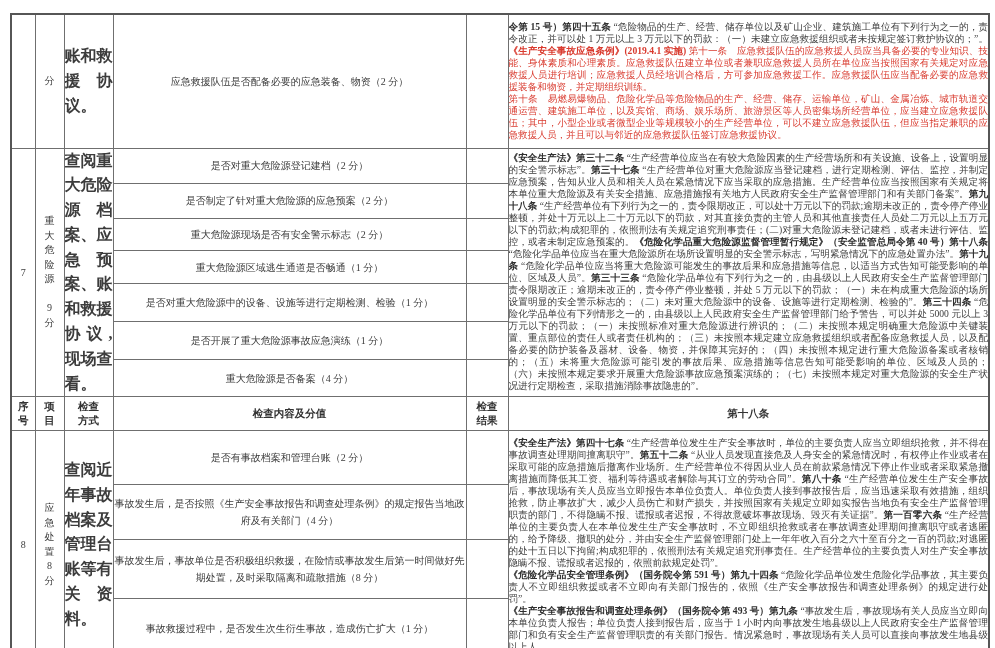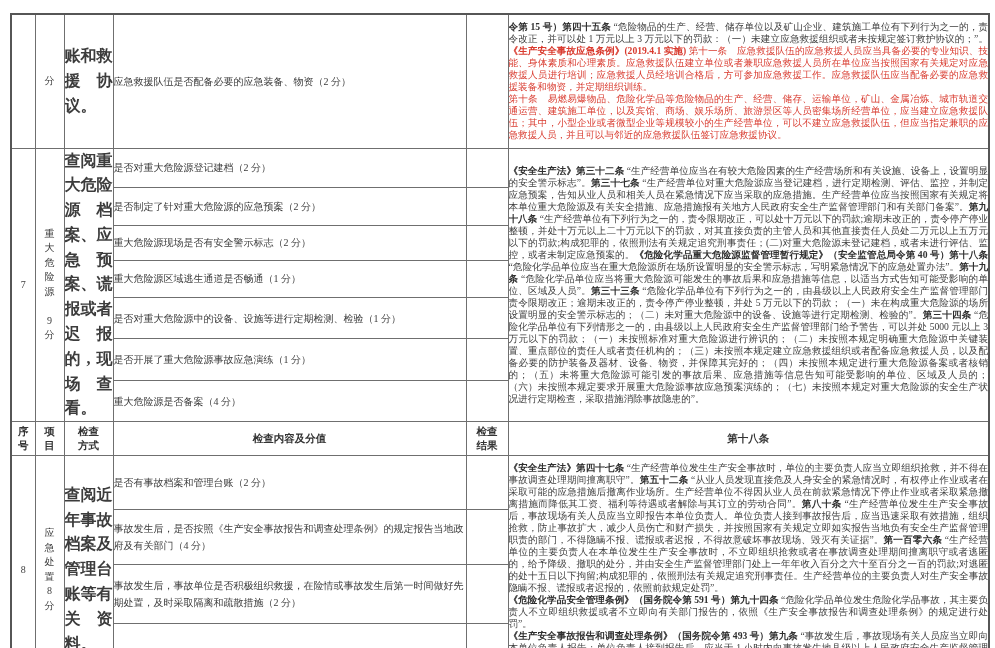--- a/index.html
+++ b/index.html
@@ -27,21 +27,21 @@
     text-align:center;font-size:10px;line-height:1.45;
     white-space:pre-line;padding:2px 1px;
   }
   .c-method{
     font-size:16px;line-height:1.55;
     padding:3px 6px;
     text-align:justify;text-justify:inter-character;font-weight:bold;
   }
   .c-check{
     font-size:10px;line-height:1.7;
-    padding:2px 10px 2px 13px;text-align:left;
+    padding:2px 10px 2px 13px;text-align:center;
   }
   .c-result{background:#ffffff;}
   .c-basis{
     font-size:9.6px;line-height:12px;
     padding:4px 7px;text-align:justify;text-justify:inter-ideograph;
     vertical-align:middle;white-space:pre-wrap;
   }
   .top-align{vertical-align:top;padding-top:4px;}
   .hdr td{
     font-weight:bold;text-align:center;font-size:10.5px;line-height:1.35;
@@ -77,21 +77,21 @@
     <tr style="height:33px">
       <td class="c-seq" rowspan="7">7</td>
       <td class="c-item" rowspan="7">重
 大
 危
 险
 源
 
 9
 分</td>
-      <td class="c-method" rowspan="7">查阅重大危险源档案、应急预案、谎报或者迟报的,现场查看。</td>
+      <td class="c-method" rowspan="7">查阅重大危险源档案、应急预案、账和救援协议,现场查看。</td>
       <td class="c-check">是否对重大危险源登记建档（2 分）</td>
       <td class="c-result"></td>
       <td class="c-basis" rowspan="7"><span class="seg-b">《安全生产法》第三十二条 </span><span>“生产经营单位应当在有较大危险因素的生产经营场所和有关设施、设备上，设置明显的安全警示标志”。</span><span class="seg-b">第三十七条 </span><span>“生产经营单位对重大危险源应当登记建档，进行定期检测、评估、监控，并制定应急预案，告知从业人员和相关人员在紧急情况下应当采取的应急措施。生产经营单位应当按照国家有关规定将本单位重大危险源及有关安全措施、应急措施报有关地方人民政府安全生产监督管理部门和有关部门备案”。</span><span class="seg-b">第九十八条 </span><span>“生产经营单位有下列行为之一的，责令限期改正，可以处十万元以下的罚款;逾期未改正的，责令停产停业整顿，并处十万元以上二十万元以下的罚款，对其直接负责的主管人员和其他直接责任人员处二万元以上五万元以下的罚款;构成犯罪的，依照刑法有关规定追究刑事责任；(二)对重大危险源未登记建档，或者未进行评估、监控，或者未制定应急预案的。</span><span class="seg-b">《危险化学品重大危险源监督管理暂行规定》（安全监管总局令第 40 号）第十八条 </span><span>“危险化学品单位应当在重大危险源所在场所设置明显的安全警示标志，写明紧急情况下的应急处置办法”。</span><span class="seg-b">第十九条 </span><span>“危险化学品单位应当将重大危险源可能发生的事故后果和应急措施等信息，以适当方式告知可能受影响的单位、区域及人员”。</span><span class="seg-b">第三十三条 </span><span>“危险化学品单位有下列行为之一的，由县级以上人民政府安全生产监督管理部门责令限期改正；逾期未改正的，责令停产停业整顿，并处 5 万元以下的罚款；（一）未在构成重大危险源的场所设置明显的安全警示标志的；（二）未对重大危险源中的设备、设施等进行定期检测、检验的”。</span><span class="seg-b">第三十四条 </span><span>“危险化学品单位有下列情形之一的，由县级以上人民政府安全生产监督管理部门给予警告，可以并处 5000 元以上 3 万元以下的罚款；（一）未按照标准对重大危险源进行辨识的；（二）未按照本规定明确重大危险源中关键装置、重点部位的责任人或者责任机构的；（三）未按照本规定建立应急救援组织或者配备应急救援人员，以及配备必要的防护装备及器材、设备、物资，并保障其完好的；（四）未按照本规定进行重大危险源备案或者核销的；（五）未将重大危险源可能引发的事故后果、应急措施等信息告知可能受影响的单位、区域及人员的；（六）未按照本规定要求开展重大危险源事故应急预案演练的；（七）未按照本规定对重大危险源的安全生产状况进行定期检查，采取措施消除事故隐患的”。</span></td>
     </tr>
     <tr style="height:32px">
       <td class="c-check">是否制定了针对重大危险源的应急预案（2 分）</td>
       <td class="c-result"></td>
     </tr>
     <tr style="height:30px">
       <td class="c-check">重大危险源现场是否有安全警示标志（2 分）</td>
@@ -140,21 +140,21 @@
       <td class="c-result"></td>
       <td class="c-basis" rowspan="4"><span class="seg-b">《安全生产法》第四十七条 </span><span>“生产经营单位发生生产安全事故时，单位的主要负责人应当立即组织抢救，并不得在事故调查处理期间擅离职守”。</span><span class="seg-b">第五十二条 </span><span>“从业人员发现直接危及人身安全的紧急情况时，有权停止作业或者在采取可能的应急措施后撤离作业场所。生产经营单位不得因从业人员在前款紧急情况下停止作业或者采取紧急撤离措施而降低其工资、福利等待遇或者解除与其订立的劳动合同”。</span><span class="seg-b">第八十条 </span><span>“生产经营单位发生生产安全事故后，事故现场有关人员应当立即报告本单位负责人。单位负责人接到事故报告后，应当迅速采取有效措施，组织抢救，防止事故扩大，减少人员伤亡和财产损失，并按照国家有关规定立即如实报告当地负有安全生产监督管理职责的部门，不得隐瞒不报、谎报或者迟报，不得故意破坏事故现场、毁灭有关证据”。</span><span class="seg-b">第一百零六条 </span><span>“生产经营单位的主要负责人在本单位发生生产安全事故时，不立即组织抢救或者在事故调查处理期间擅离职守或者逃匿的，给予降级、撤职的处分，并由安全生产监督管理部门处上一年年收入百分之六十至百分之一百的罚款;对逃匿的处十五日以下拘留;构成犯罪的，依照刑法有关规定追究刑事责任。生产经营单位的主要负责人对生产安全事故隐瞒不报、谎报或者迟报的，依照前款规定处罚”。</span><span class="seg-b">
 《危险化学品安全管理条例》（国务院令第 591 号）第九十四条 </span><span>“危险化学品单位发生危险化学品事故，其主要负责人不立即组织救援或者不立即向有关部门报告的，依照《生产安全事故报告和调查处理条例》的规定进行处罚”。</span><span class="seg-b">
 《生产安全事故报告和调查处理条例》（国务院令第 493 号）第九条 </span><span>“事故发生后，事故现场有关人员应当立即向本单位负责人报告；单位负责人接到报告后，应当于 1 小时内向事故发生地县级以上人民政府安全生产监督管理部门和负有安全生产监督管理职责的有关部门报告。情况紧急时，事故现场有关人员可以直接向事故发生地县级以上人</span></td>
     </tr>
     <tr style="height:55px">
       <td class="c-check">事故发生后，是否按照《生产安全事故报告和调查处理条例》的规定报告当地政府及有关部门（4 分）</td>
       <td class="c-result"></td>
     </tr>
     <tr style="height:59px">
-      <td class="c-check">事故发生后，事故单位是否积极组织救援，在险情或事故发生后第一时间做好先期处置，及时采取隔离和疏散措施（2 分）</td>
+      <td class="c-check">事故发生后，事故单位是否积极组织救援，在险情或事故发生后第一时间做好先期处置，及时采取隔离和疏散措施（8 分）</td>
       <td class="c-result"></td>
     </tr>
     <tr style="height:60px">
       <td class="c-check">事故救援过程中，是否发生次生衍生事故，造成伤亡扩大（1 分）</td>
       <td class="c-result"></td>
     </tr>
   </tbody>
     </table>
 </div>
 

